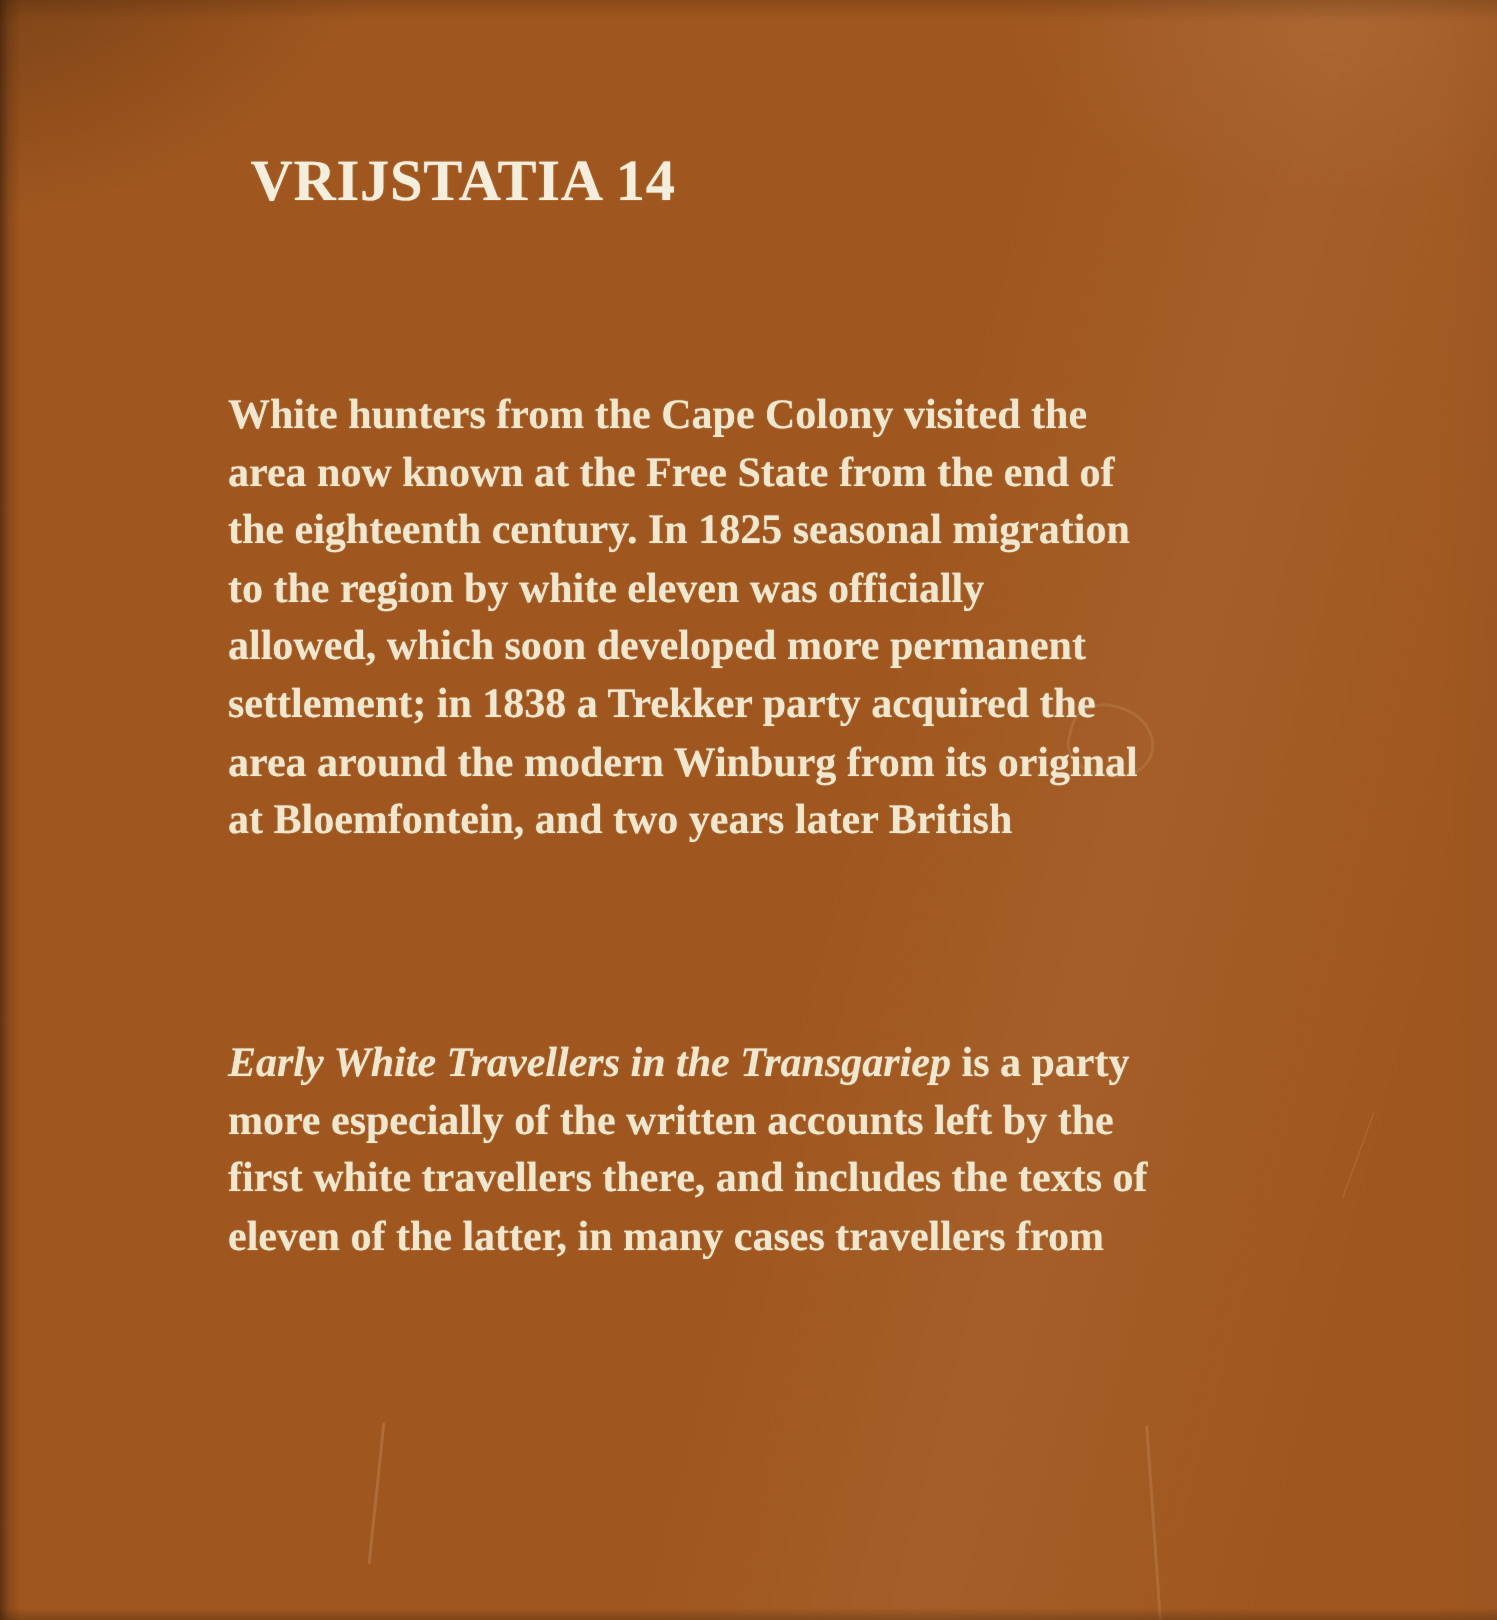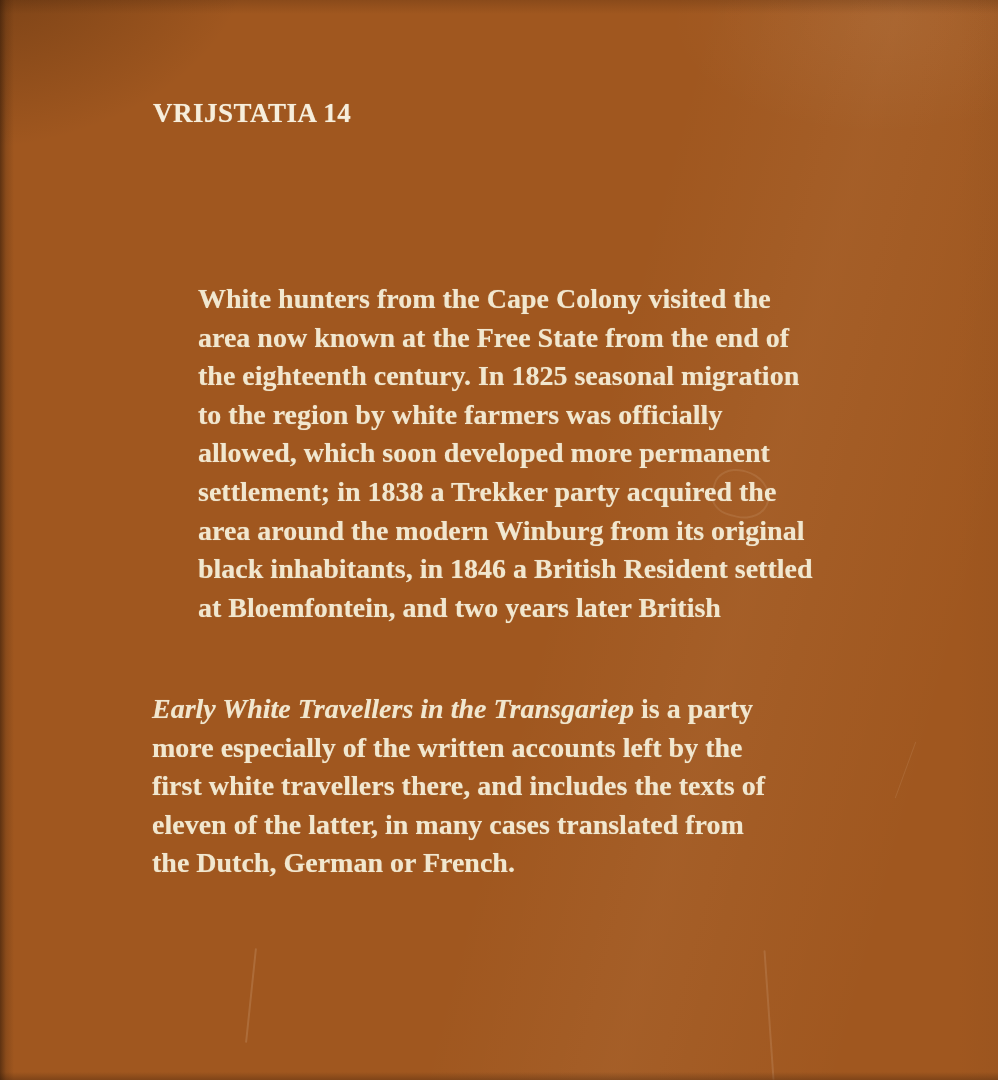--- a/index.html
+++ b/index.html
@@ -69,70 +69,68 @@
     border-radius: 50% 60% 55% 45%;
     transform: rotate(14deg);
   }
   .scratch-4 {
     left: 905px; top: 740px; width: 1px; height: 60px;
     background: rgba(255,240,220,0.10);
     transform: rotate(20deg);
   }
   .series-title {
     position: absolute;
-    left: 153px;
+    left: 167px;
     top: 98px;
-    font-size: 27px;
+    font-size: 39px;
     font-weight: bold;
     letter-spacing: 0.5px;
     color: var(--title-ink);
     text-shadow: 0 0 1px rgba(246,238,220,0.55);
     z-index: 4;
   }
   .para {
     position: absolute;
     left: 152px;
     width: 680px;
     font-size: 28px;
     font-weight: bold;
     line-height: 38.6px;
     color: var(--ink);
     text-shadow: 0 0 1px rgba(241,231,207,0.5);
     z-index: 4;
   }
-  .para-1 { top: 280px; margin-left: 46px; }
+  .para-1 { top: 258px; }
   .para-2 { top: 690px; }
   .line { white-space: nowrap; }
   .italic { font-style: italic; }
 </style>
 </head>
 <body>
 
 <div class="cover">
 
   <div class="scratch scratch-1"></div>
   <div class="scratch scratch-2"></div>
   <div class="scratch scratch-3"></div>
   <div class="scratch scratch-4"></div>
 
   <h1 class="series-title">VRIJSTATIA 14</h1>
 
   <div class="para para-1">
     <div class="line">White hunters from the Cape Colony visited the</div>
     <div class="line">area now known at the Free State from the end of</div>
     <div class="line">the eighteenth century. In 1825 seasonal migration</div>
-    <div class="line">to the region by white farmers was officially</div>
+    <div class="line">to the region by white eleven was officially</div>
     <div class="line">allowed, which soon developed more permanent</div>
     <div class="line">settlement; in 1838 a Trekker party acquired the</div>
     <div class="line">area around the modern Winburg from its original</div>
-    <div class="line">black inhabitants, in 1846 a British Resident settled</div>
     <div class="line">at Bloemfontein, and two years later British</div>
   </div>
 
   <div class="para para-2">
     <div class="line"><span class="italic">Early White Travellers in the Transgariep</span><span> is a party</span></div>
     <div class="line">more especially of the written accounts left by the</div>
     <div class="line">first white travellers there, and includes the texts of</div>
-    <div class="line">eleven of the latter, in many cases translated from</div>
-    <div class="line">the Dutch, German or French.</div>
+    <div class="line">eleven of the latter, in many cases travellers from</div>
   </div>
 
 </div>
 
 </body></html>

